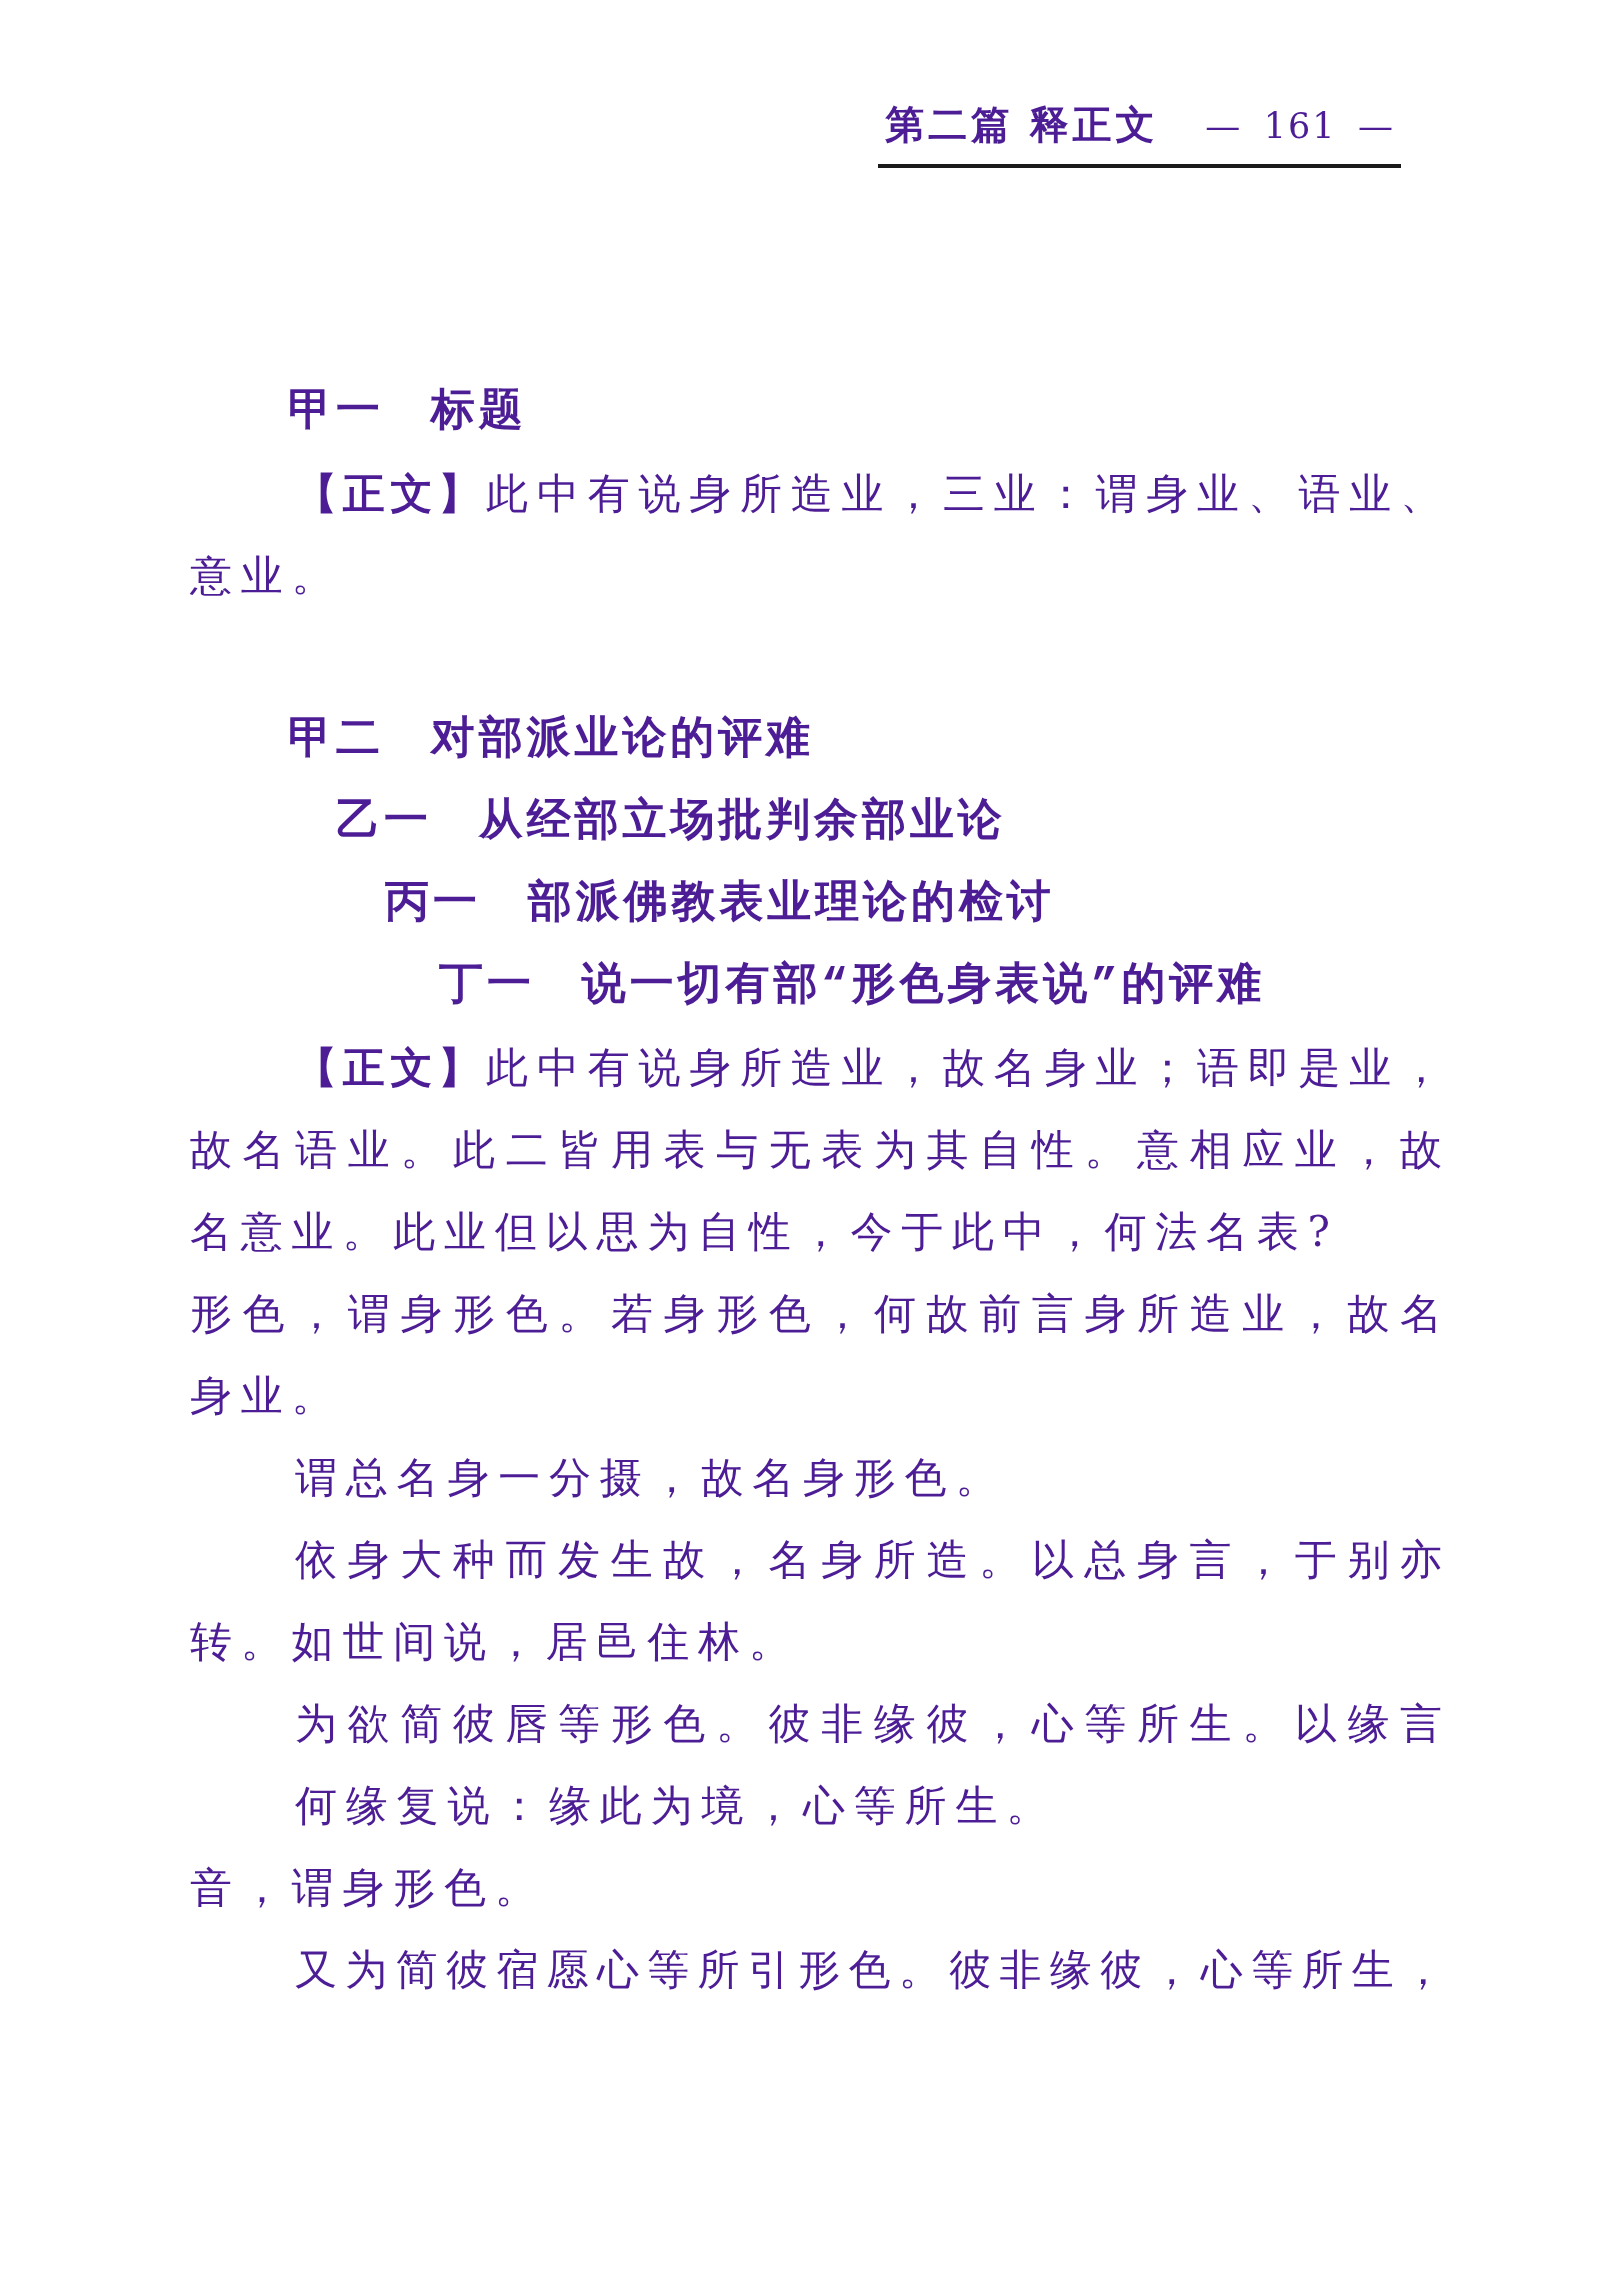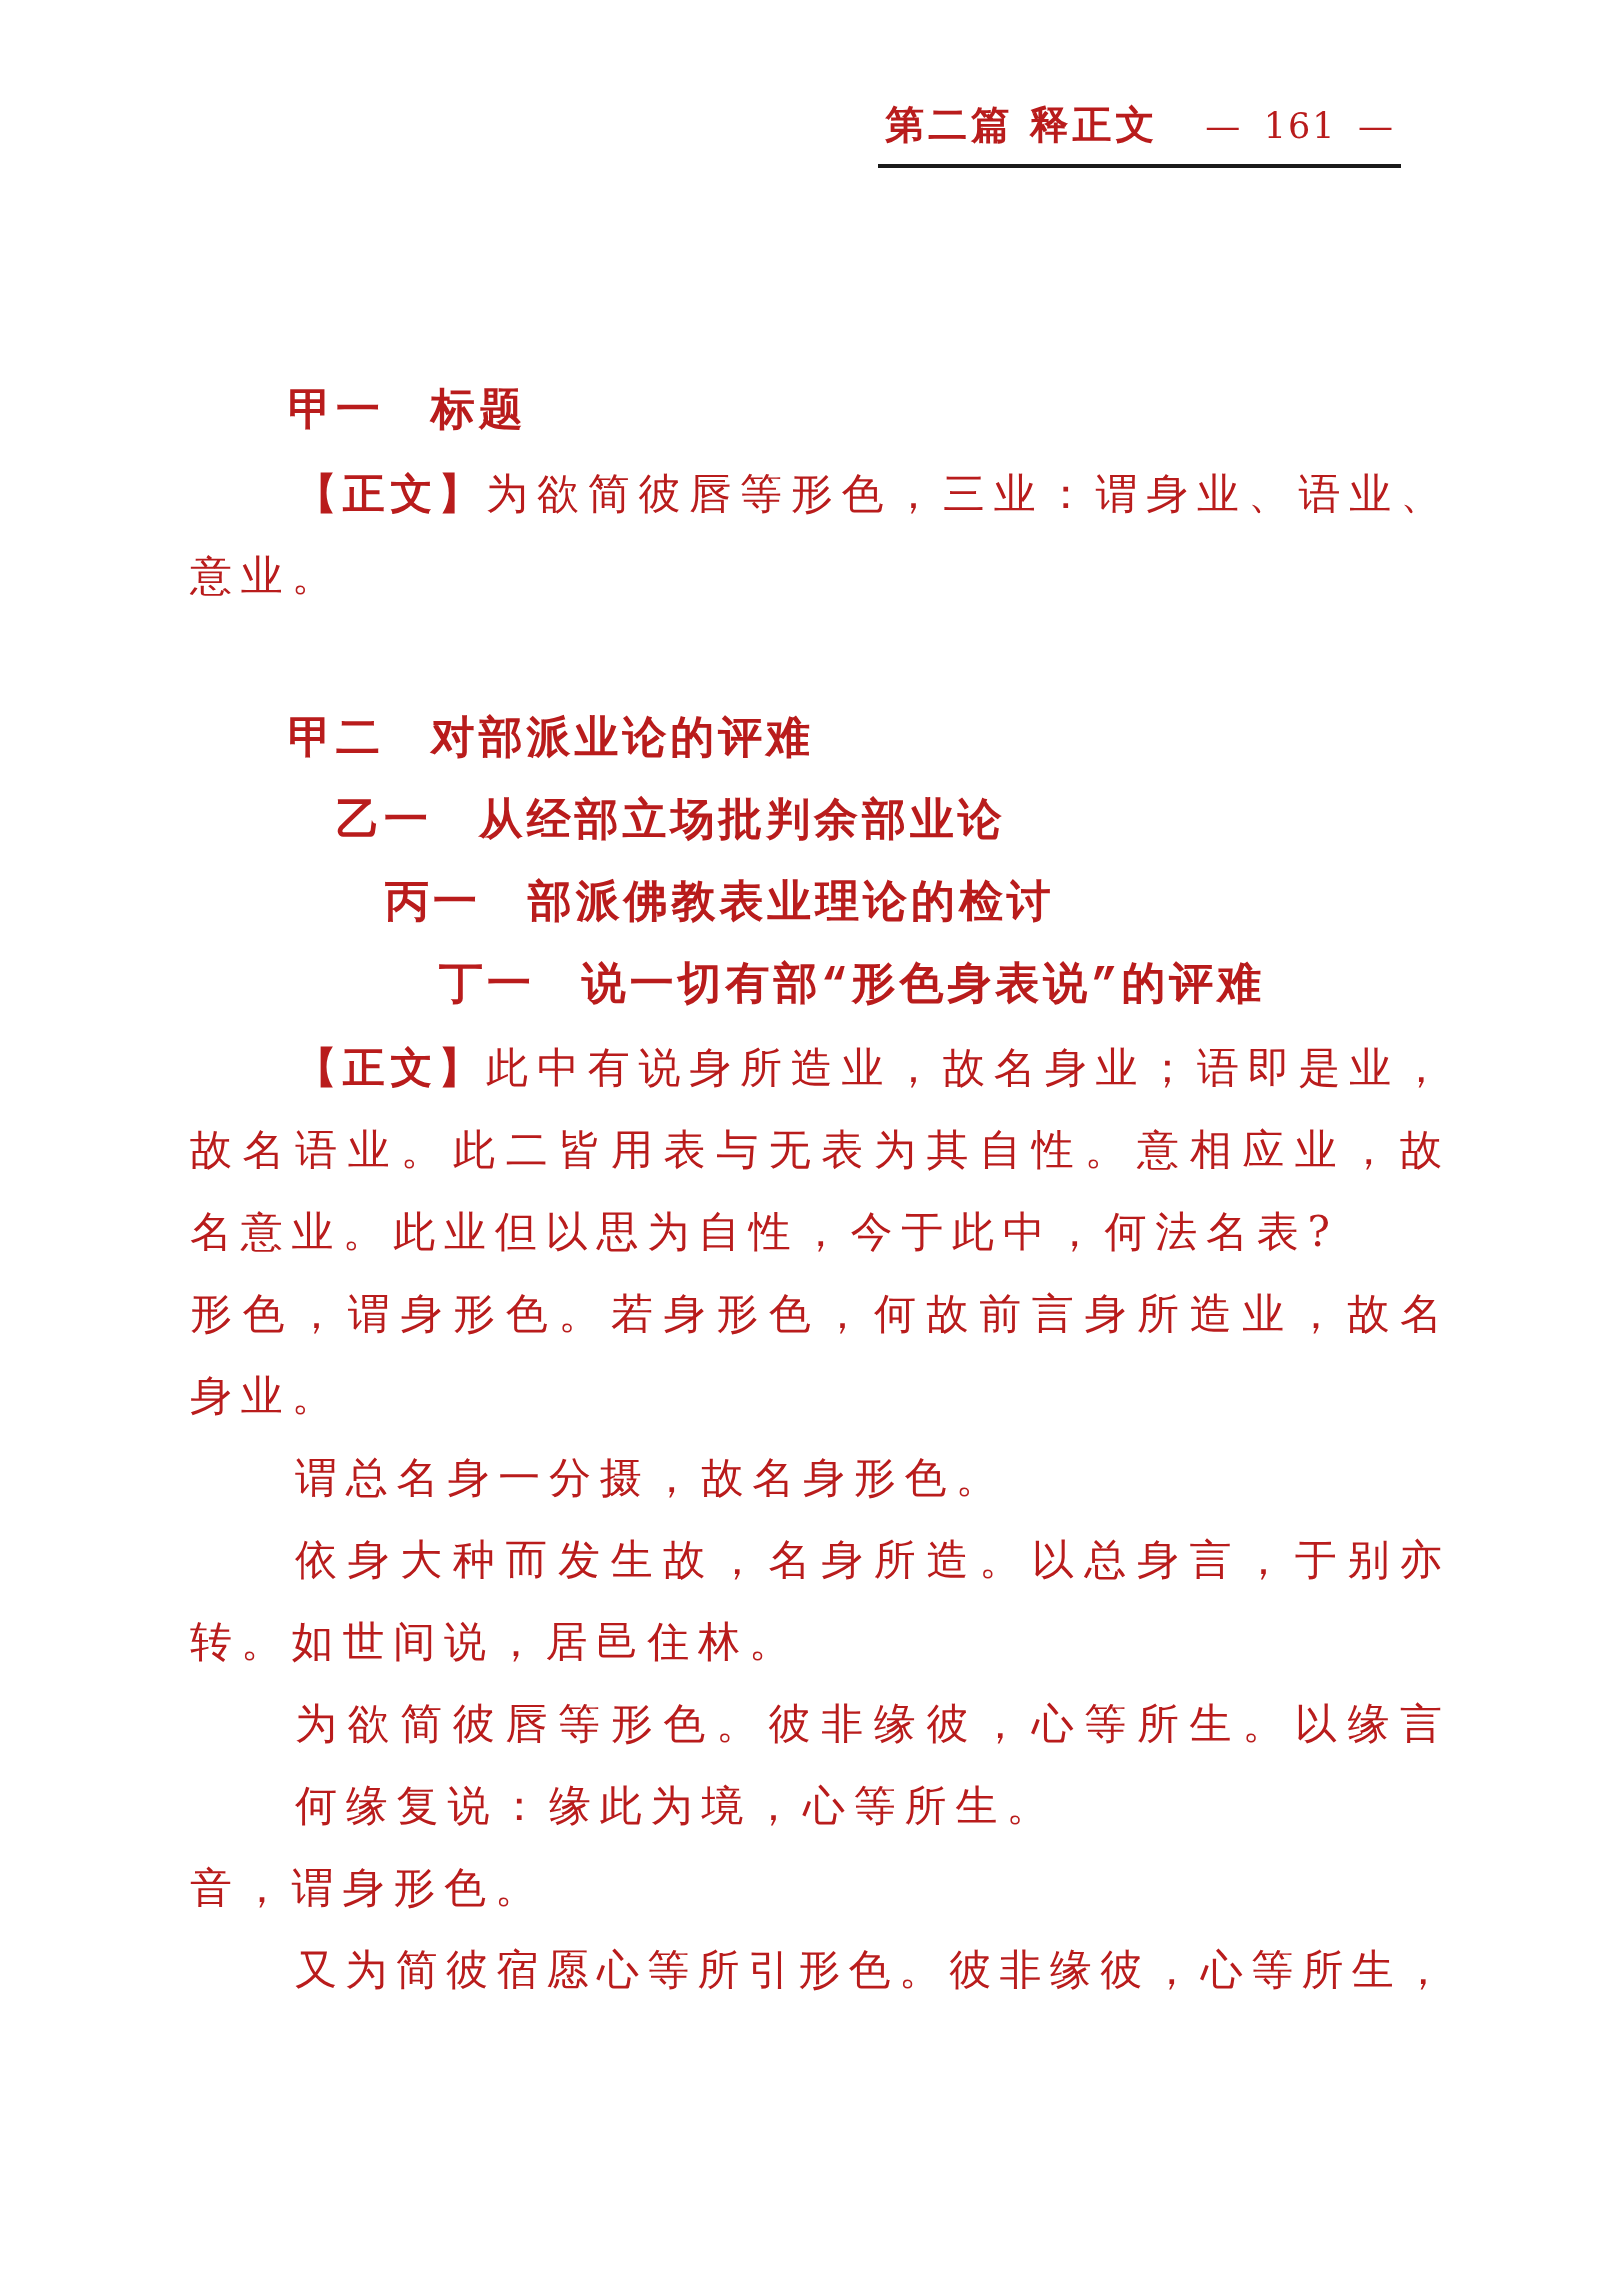--- a/index.html
+++ b/index.html
@@ -6,21 +6,21 @@
     margin: 0;
     padding: 0;
     background: #e8e8e8;
   }
   .page {
     position: relative;
     width: 1623px;
     height: 2282px;
     margin: 0 auto;
     background: #ffffff;
-    color: #b91c1c;
+    color: #4c1d95;
     overflow: hidden;
     font-family: "DejaVu Serif", serif;
   }
 
   
   .page-header {
     position: absolute;
     top: 98px;
     right: 222px;
     display: flex;
@@ -98,21 +98,21 @@
     <span class="hdr-book hdr-title">释正文</span>
     <span class="hdr-page"><span>—</span><span class="num">161</span><span>—</span></span>
   </div>
 
   <div class="content">
 
   <div class="line heading-1">
         <span class="heading-label">甲一</span><span class="heading-title">标题</span>
       </div>
       <div class="line body indent justify">
-        <span class="tag">【正文】</span><span class="body-text">为欲简彼唇等形色，三业：谓身业、语业、</span>
+        <span class="tag">【正文】</span><span class="body-text">此中有说身所造业，三业：谓身业、语业、</span>
       </div>
       <div class="line body">
         <span class="body-text">意业。</span>
       </div>
       <div class="spacer"></div>
       <div class="line heading-1">
         <span class="heading-label">甲二</span><span class="heading-title">对部派业论的评难</span>
       </div>
       <div class="line heading-2">
         <span class="heading-label">乙一</span><span class="heading-title">从经部立场批判余部业论</span>

